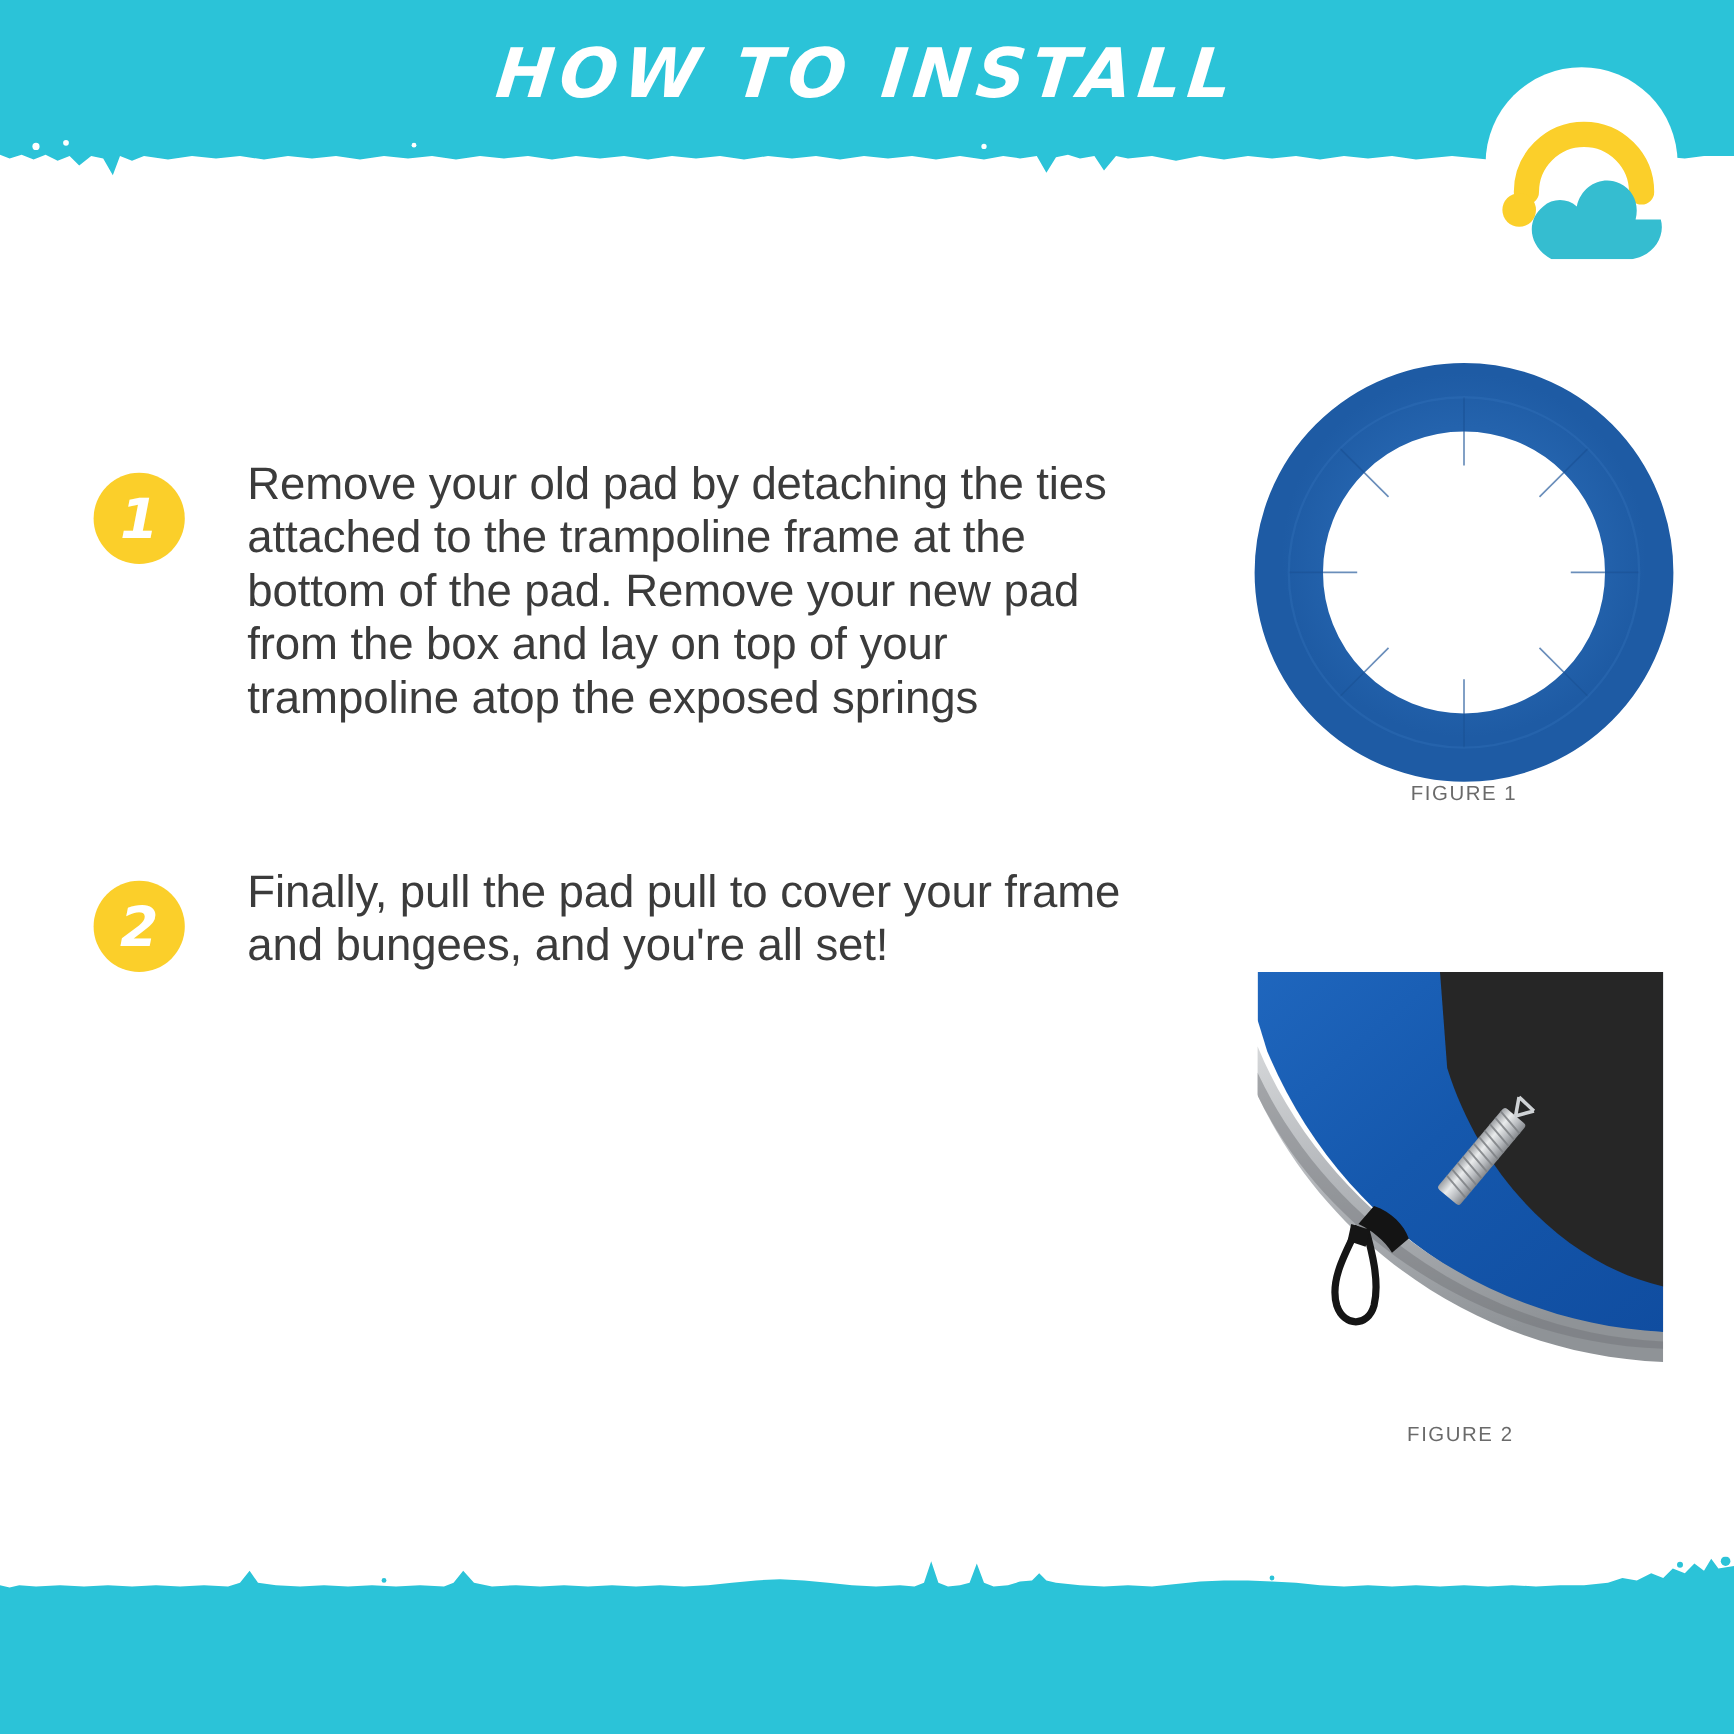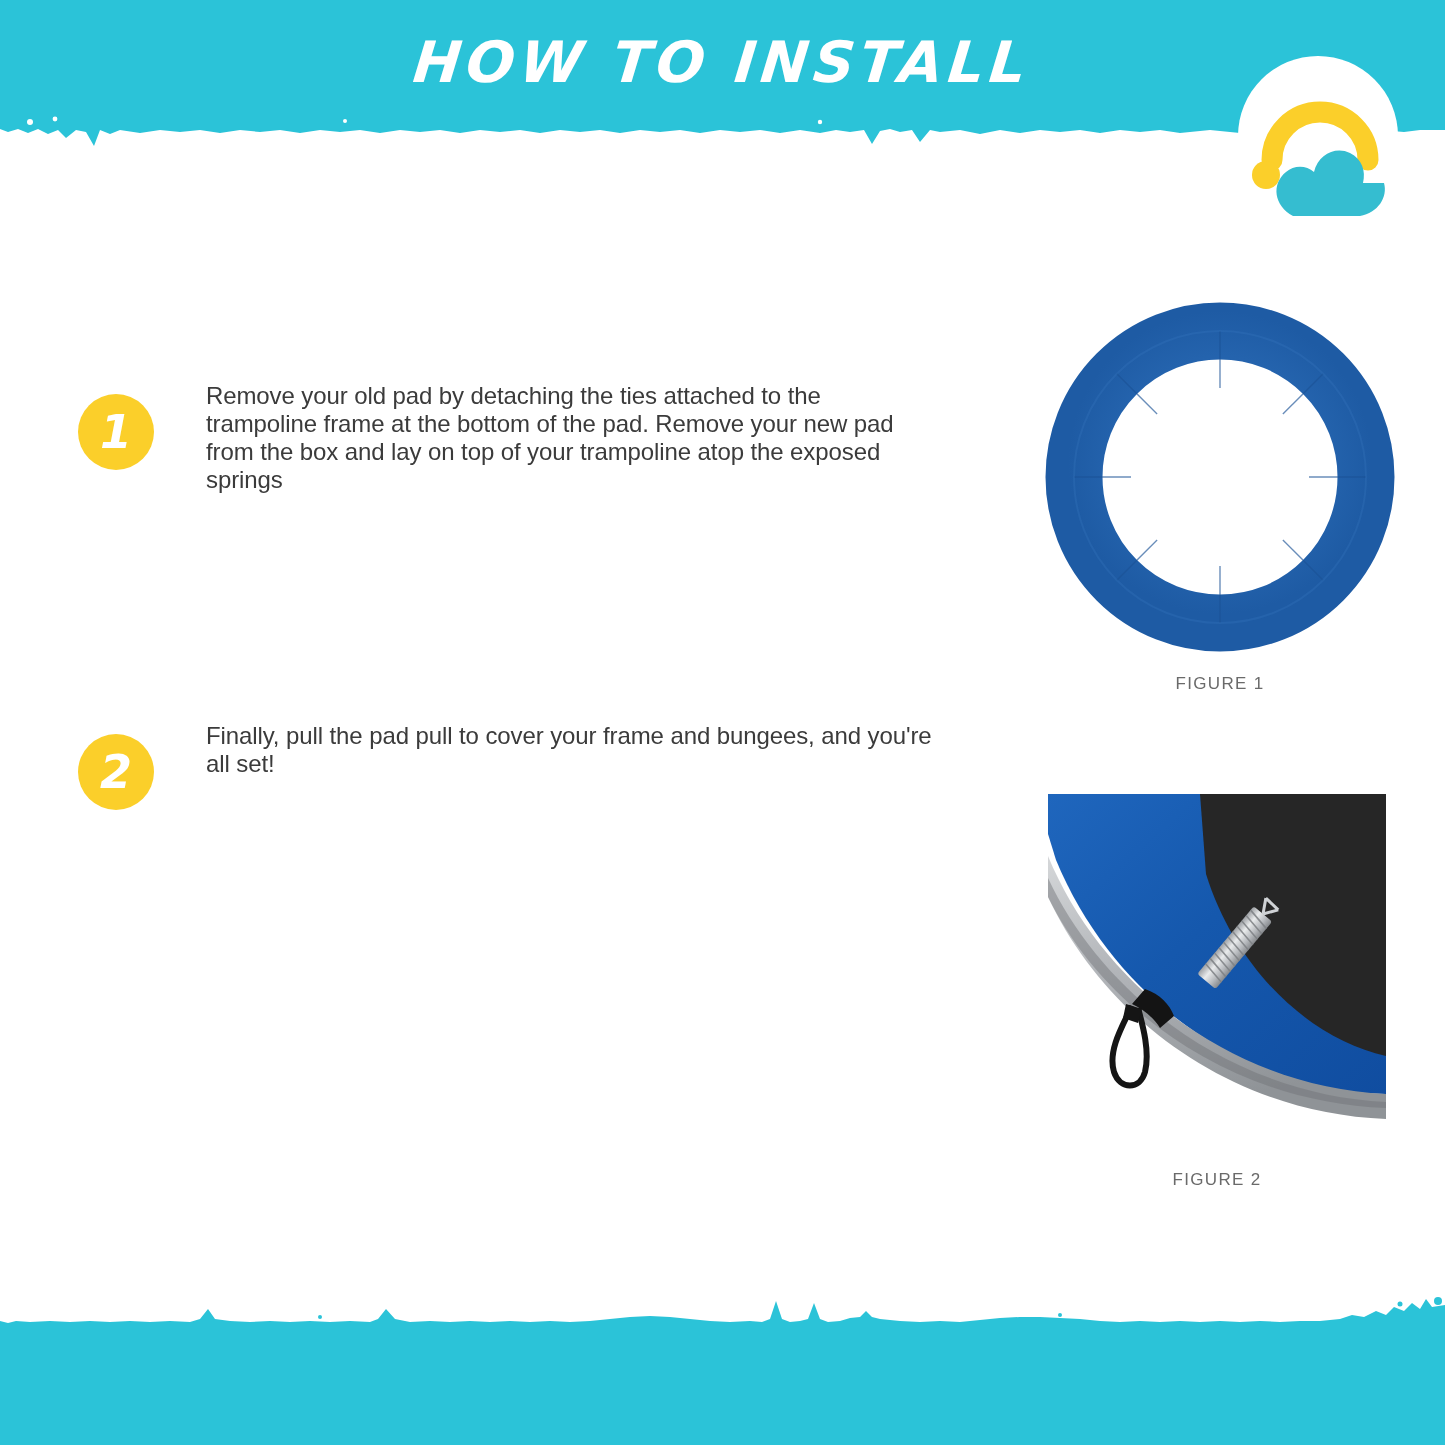--- a/index.html
+++ b/index.html
@@ -129,47 +129,46 @@
     line-height: 1;
     margin-top: 12px;
   }
 
   .step-body {
     margin-left: 52px;
     padding-top: 0;
   }
   .step-para {
     color: #3b3b3b;
-    font-size: 24px;
+    font-size: 38px;
     line-height: 1.17;
     margin: 0 0 28px 0;
     font-family: "Liberation Sans", sans-serif;
     letter-spacing: -0.1px;
   }
   .step-para:last-child { margin-bottom: 0; }
 
   
   .figure {
     position: absolute;
   }
   .figure-1 { left: 1045px; top: 150px; width: 350px; }
-  .figure-2 { left: 1048px; top: 642px; width: 338px; }
+  .figure-2 { left: 1048px; top: 658px; width: 338px; }
 
   .ring-svg {
     display: block;
     width: 350px;
     height: 350px;
   }
   .fig-caption {
     text-align: center;
     color: #6a6a6a;
     font-size: 17px;
     letter-spacing: 1.3px;
     font-family: "Liberation Sans", sans-serif;
-    margin-top: 22px;
   }
   .photo {
     display: block;
     width: 338px;
     height: 338px;
   }
   .fig2-caption { margin-top: 38px; }
 </style>
 </head>
 <body>

